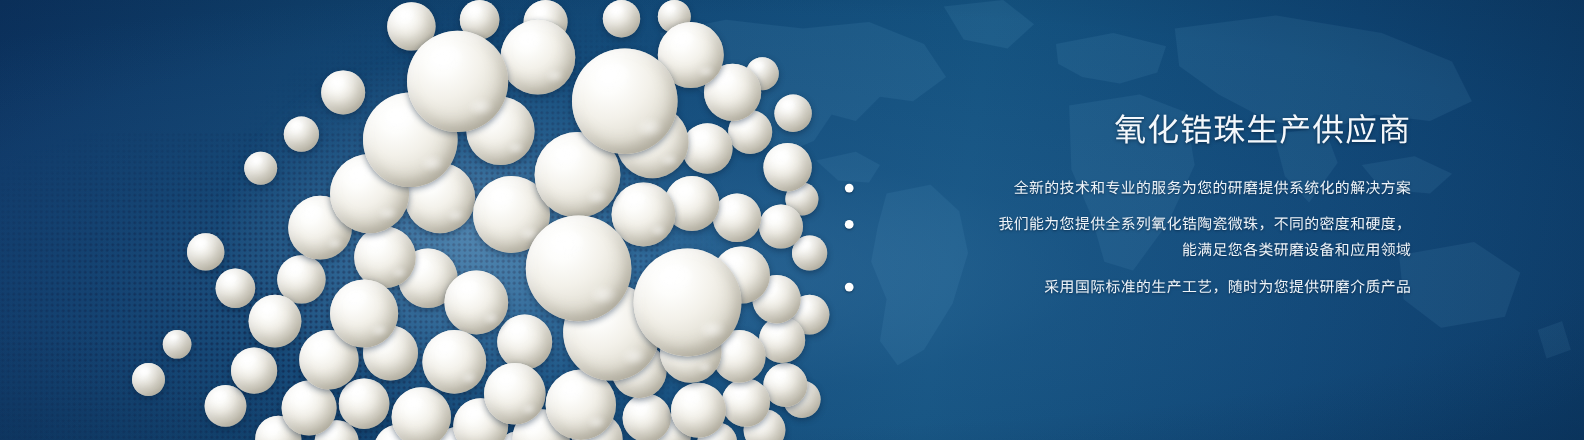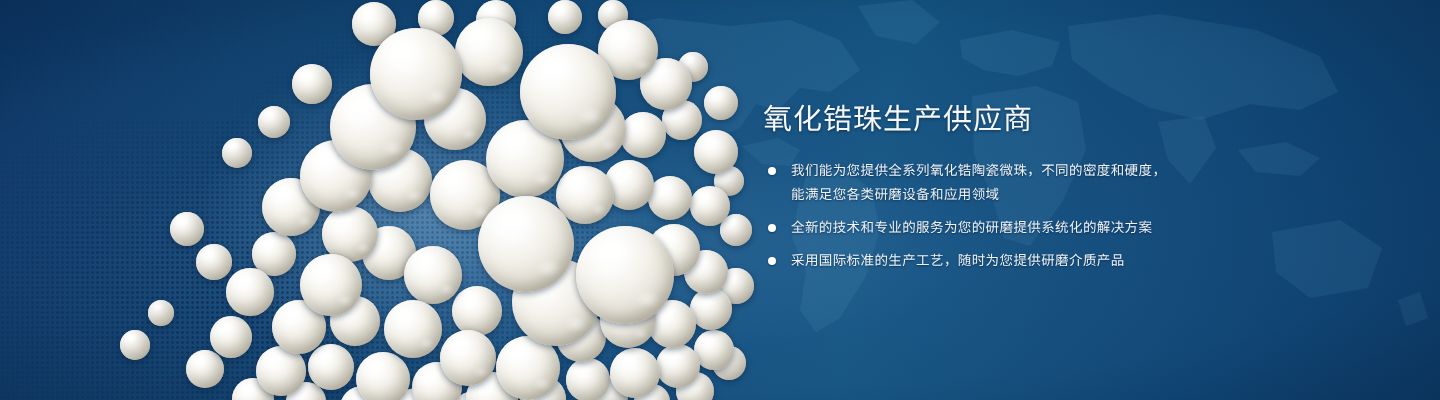--- a/index.html
+++ b/index.html
@@ -8,20 +8,21 @@
     width:1440px;height:400px;overflow:hidden;
     font-family:"Liberation Sans","DejaVu Sans",sans-serif;
     background:#0f3f6b;
   }
 
   .banner{
     position:relative;
     width:1440px;height:400px;
     overflow:hidden;
     background:#0f3f6b;
+    text-align:right;
   }
 
   
   .bg-base{
     position:absolute;inset:0;
     background:
       linear-gradient(100deg,#0c3462 0%,#0f3f6b 18%,#124a78 42%,#14527f 60%,#0f4574 82%,#0c3a66 100%);
   }
   
   .bg-vignette{
@@ -259,26 +260,26 @@
         <div class="bead" style="left: 704px; top: 86px; width: 34px; height: 34px; z-index: 134;"></div>
         <div class="bead" style="left: 678px; top: 52px; width: 30px; height: 30px; z-index: 130;"></div>
       </div>
   </div>
 
   <div class="copy">
     <h1 class="headline">氧化锆珠生产供应商</h1>
     <ul class="bullets">
       <li class="bullet">
         <span class="bullet-dot"></span>
-        <span>我们能为您提供全系列氧化锆陶瓷微珠，不同的密度和硬度，</span>
-        <span class="bullet-line2">能满足您各类研磨设备和应用领域</span>
+        <span>全新的技术和专业的服务为您的研磨提供系统化的解决方案</span>
       </li>
       <li class="bullet">
         <span class="bullet-dot"></span>
-        <span>全新的技术和专业的服务为您的研磨提供系统化的解决方案</span>
+        <span>我们能为您提供全系列氧化锆陶瓷微珠，不同的密度和硬度，</span>
+        <span class="bullet-line2">能满足您各类研磨设备和应用领域</span>
       </li>
       <li class="bullet">
         <span class="bullet-dot"></span>
         <span>采用国际标准的生产工艺，随时为您提供研磨介质产品</span>
       </li>
     </ul>
   </div>
 
 </div>
 

